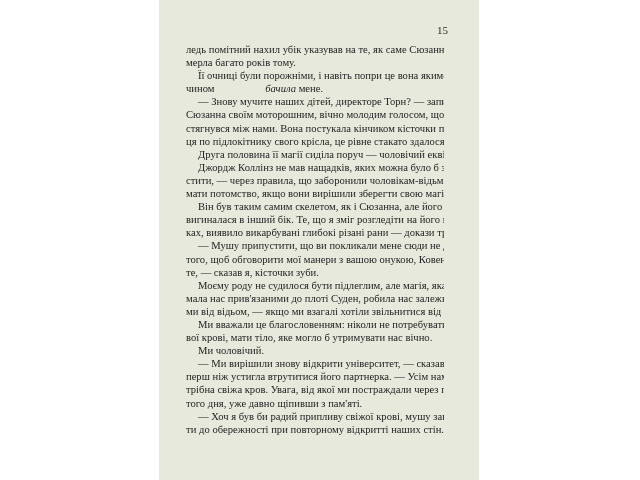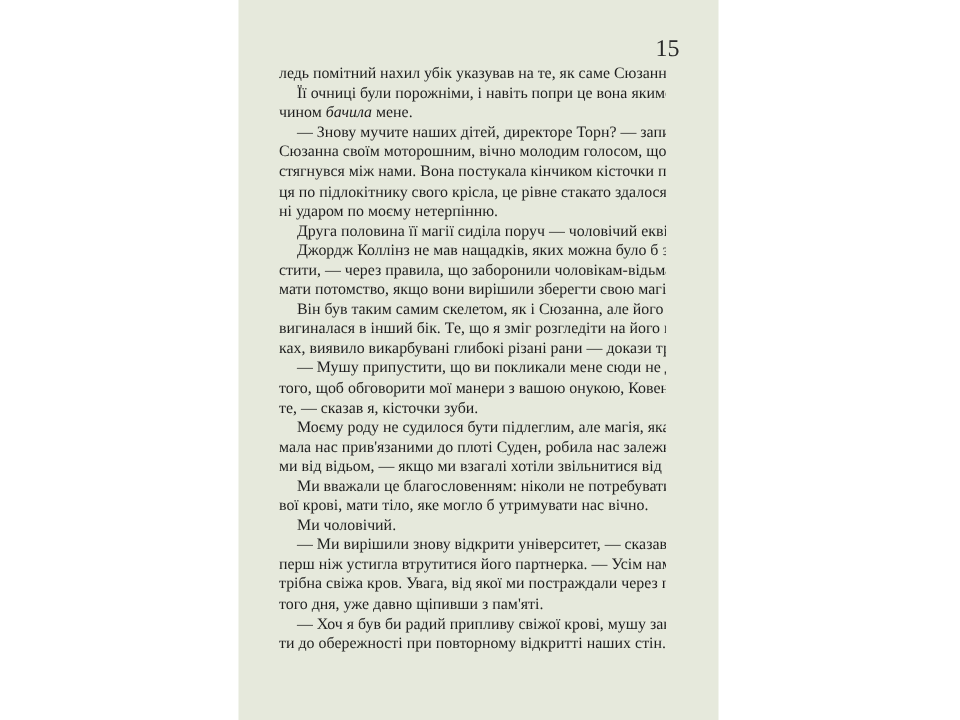--- a/index.html
+++ b/index.html
@@ -3,51 +3,51 @@
 <meta charset="utf-8">
 <style>
   html, body { margin:0; padding:0; }
   body { width:640px; height:480px; background:#ffffff; position:relative; overflow:hidden; }
   .page {
     position:absolute; left:159px; top:0; width:320px; height:480px;
     background:#e6e9dc;
   }
   .page-number {
     position:absolute; left:437px; top:24px; font-family:"Liberation Serif", serif;
-    font-size:16px; color:#2a2a2a;
+    font-size:11px; color:#2a2a2a;
   }
   .text {
     position:absolute; left:186px; top:43px; width:258px;
     font-family:"Liberation Serif", serif; font-size:10.6px; line-height:13.1px;
     color:#1e1e1e; text-align:justify;
   }
   .line { display:block; white-space:nowrap; text-align-last:justify; height:13.1px; overflow:hidden; }
   .line.last { text-align-last:left; }
   .indent { padding-left:12px; }
-  em { font-style:italic; }
+  em { font-style:italic;margin-left:48px; }
 </style>
 </head>
 <body>
 
 <div class="page"></div>
 <div class="page-number">15</div>
 <div class="text" id="text">
     <div>
       <span class="line">ледь помітний нахил убік указував на те, як саме Сюзанна по-</span>
+      <span class="line last">мерла багато років тому.</span>
     </div>
     <div>
       <span class="line indent">Її очниці були порожніми, і навіть попри це вона якимось</span>
       <span class="line last">чином <em>бачила</em> мене.</span>
     </div>
     <div>
       <span class="line indent">— Знову мучите наших дітей, директоре Торн? — запитала</span>
       <span class="line">Сюзанна своїм моторошним, вічно молодим голосом, що про-</span>
       <span class="line">стягнувся між нами. Вона постукала кінчиком кісточки паль-</span>
       <span class="line">ця по підлокітнику свого крісла, це рівне стакато здалося ме-</span>
-      <span class="line last">ні ударом по моєму нетерпінню.</span>
     </div>
     <div>
       <span class="line indent">Друга половина її магії сиділа поруч — чоловічий еквіва-</span>
     </div>
     <div>
       <span class="line indent">Джордж Коллінз не мав нащадків, яких можна було б захи-</span>
       <span class="line">стити, — через правила, що заборонили чоловікам-відьмакам</span>
       <span class="line last">мати потомство, якщо вони вирішили зберегти свою магію.</span>
     </div>
     <div>

